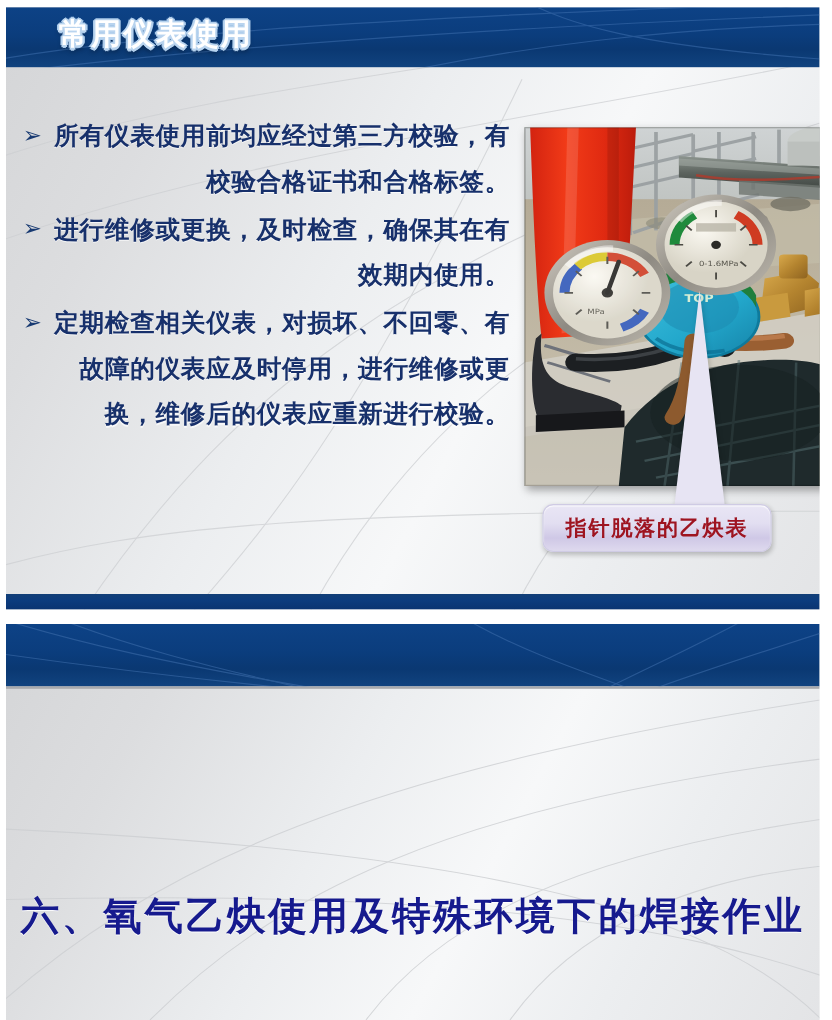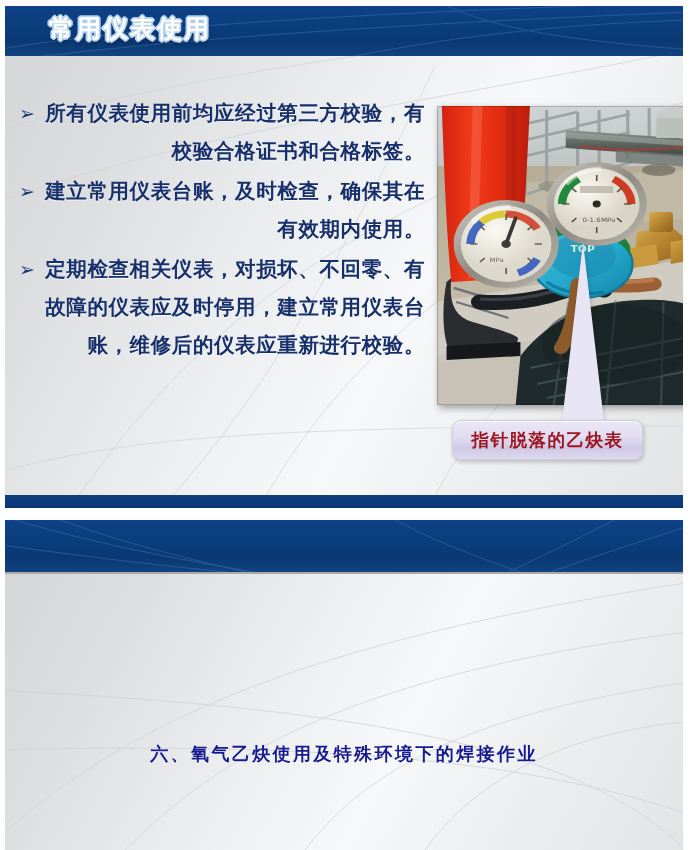--- a/index.html
+++ b/index.html
@@ -118,21 +118,21 @@
   .hdr-band2{
     position:absolute;left:0;right:0;top:0;height:52px;
     background:linear-gradient(180deg,#0d4286 0%,#0b3d7d 45%,#0a3872 72%,#11437f 100%);
     overflow:hidden;
     border-bottom:2px solid #a9aaad;
   }
   .s2-title{
     position:absolute;left:0;right:0;top:222px;
     text-align:center;
     color:#161a8e;
-    font-size:18px;
+    font-size:32px;
     font-weight:bold;
     letter-spacing:2.4px;
     font-family:"DejaVu Sans","Liberation Sans",sans-serif;
     text-shadow:0 1px 0 rgba(255,255,255,.85);
     white-space:nowrap;
   }
 </style>
 </head>
 <body>
 
@@ -164,25 +164,25 @@
       <div class="hdr-title">常用仪表使用</div>
     </div>
 
     <div class="bullets">
       <div class="bullet">
         <div class="marker">➢</div>
         <div class="btxt">所有仪表使用前均应经过第三方校验，有校验合格证书和合格标签。</div>
       </div>
       <div class="bullet">
         <div class="marker">➢</div>
-        <div class="btxt">建立常用仪表台账，及时检查，确保其在有效期内使用。</div>
+        <div class="btxt">进行维修或更换，及时检查，确保其在有效期内使用。</div>
       </div>
       <div class="bullet">
         <div class="marker">➢</div>
-        <div class="btxt">定期检查相关仪表，对损坏、不回零、有故障的仪表应及时停用，建立常用仪表台账，维修后的仪表应重新进行校验。</div>
+        <div class="btxt">定期检查相关仪表，对损坏、不回零、有故障的仪表应及时停用，进行维修或更换，维修后的仪表应重新进行校验。</div>
       </div>
     </div>
 
     <div class="photo">
       <svg viewBox="0 0 224 299" preserveAspectRatio="none">
         <defs>
           <linearGradient id="sky" x1="0" y1="0" x2="0" y2="1">
             <stop offset="0" stop-color="#cfd3d4"></stop>
               <stop offset="1" stop-color="#b9bdb9"></stop>
           </linearGradient>

